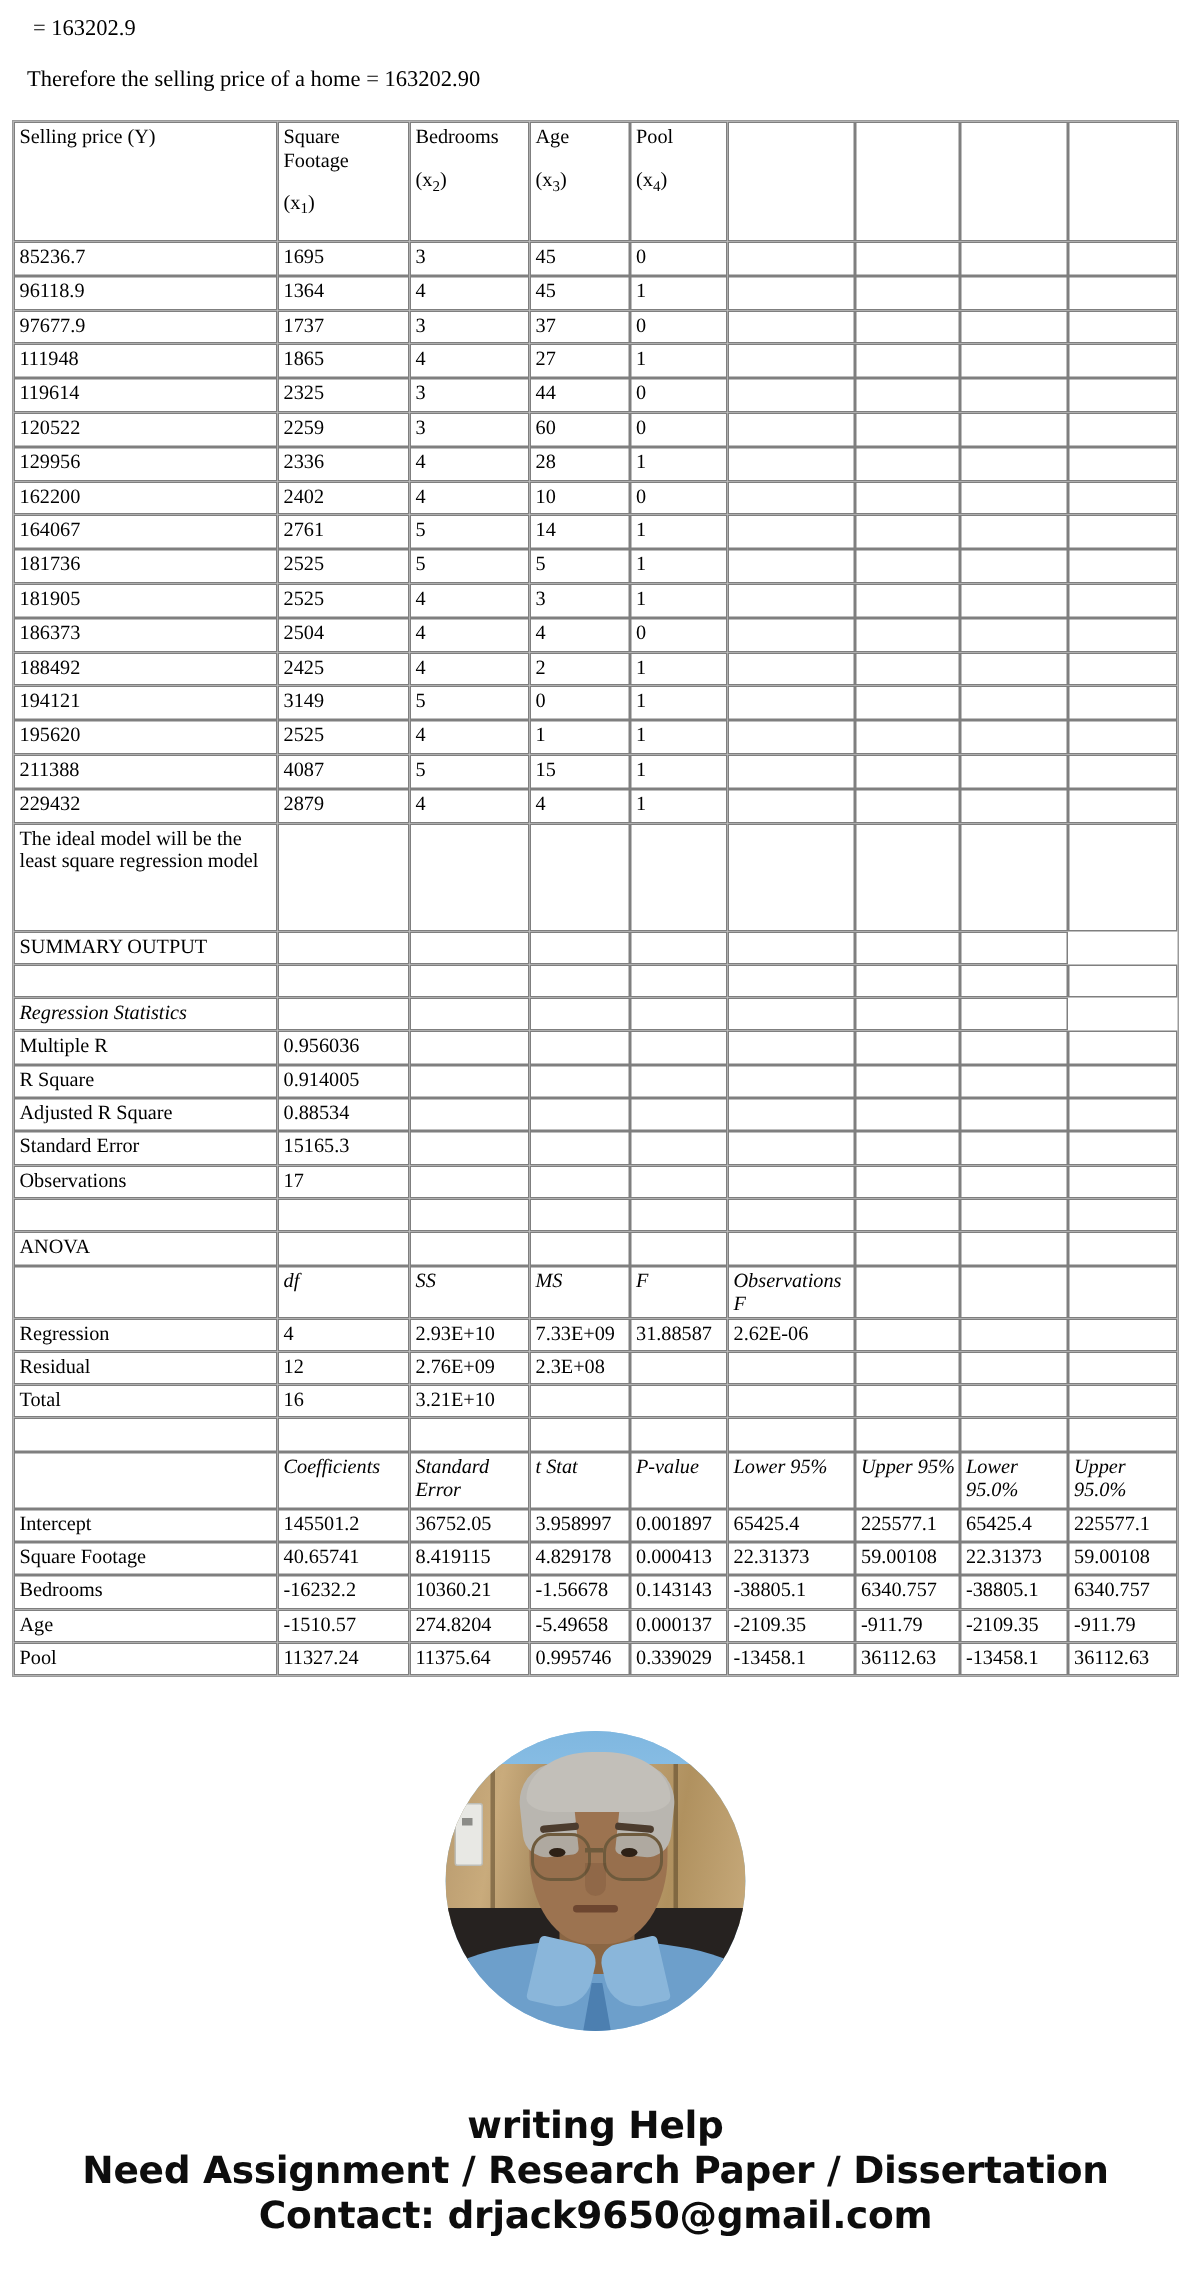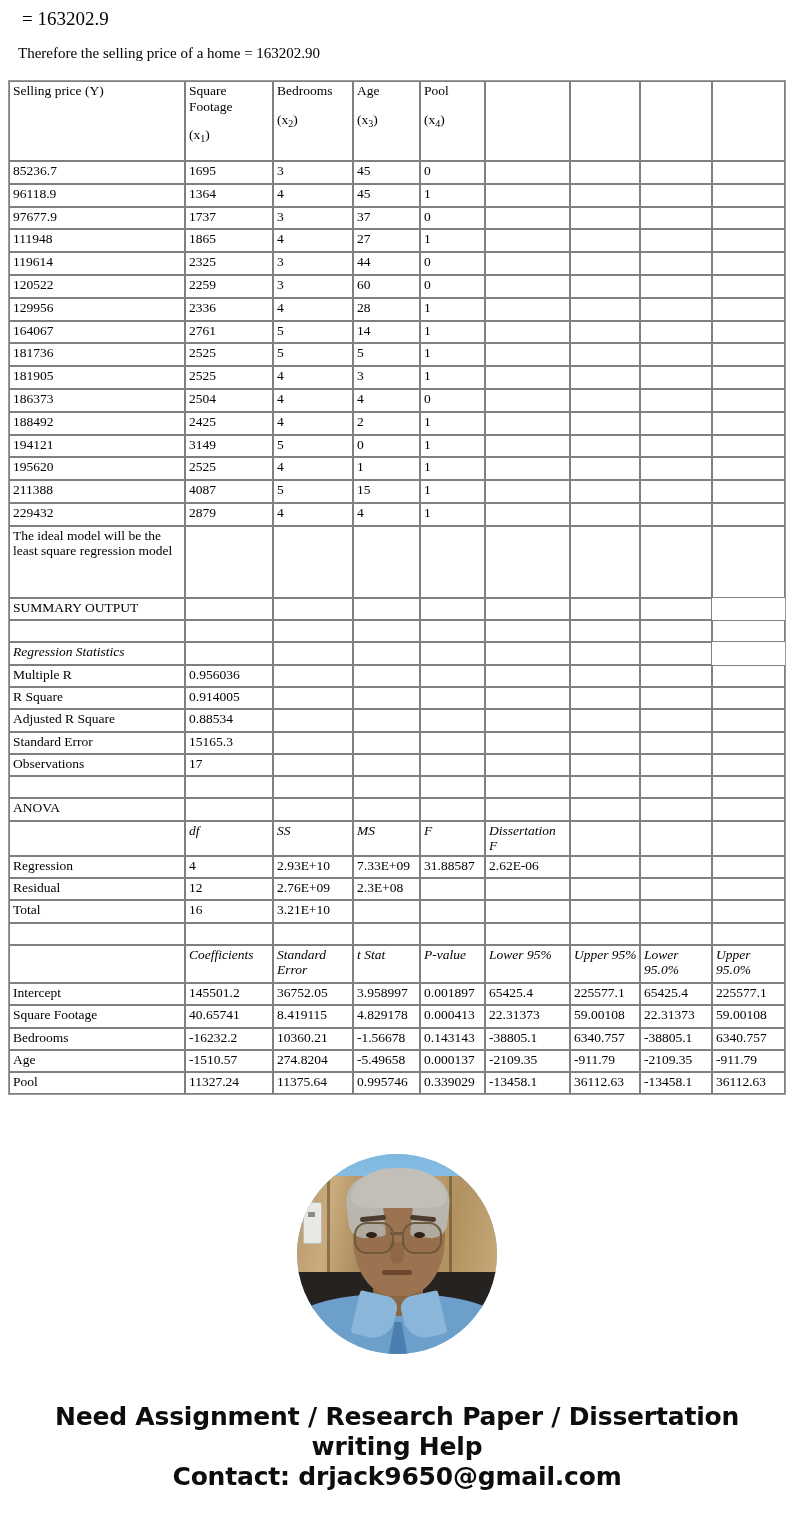--- a/index.html
+++ b/index.html
@@ -19,21 +19,21 @@
   .intro {
     position: absolute;
     left: 0;
     top: 0;
     width: 794px;
   }
   .intro-line1 {
     position: absolute;
     left: 22px;
     top: 10px;
-    font-size: 19px;
+    font-size: 15px;
     line-height: 18px;
     white-space: pre;
   }
   .intro-line2 {
     position: absolute;
     left: 8px;
     top: 44px;
     font-size: 15px;
     line-height: 18px;
     white-space: pre;
@@ -346,20 +346,31 @@
         <td>2336</td>
         <td>4</td>
         <td>28</td>
         <td>1</td>
         <td></td>
         <td></td>
         <td></td>
         <td></td>
       </tr>
       <tr class="r-data">
+        <td>162200</td>
+        <td>2402</td>
+        <td>4</td>
+        <td>10</td>
+        <td>0</td>
+        <td></td>
+        <td></td>
+        <td></td>
+        <td></td>
+      </tr>
+      <tr class="r-data">
         <td>164067</td>
         <td>2761</td>
         <td>5</td>
         <td>14</td>
         <td>1</td>
         <td></td>
         <td></td>
         <td></td>
         <td></td>
       </tr>
@@ -569,21 +580,21 @@
         <td></td>
         <td></td>
         <td></td>
       </tr>
       <tr class="r-anovahead">
         <td></td>
         <td class="ital">df</td>
         <td class="ital">SS</td>
         <td class="ital">MS</td>
         <td class="ital">F</td>
-        <td class="ital wrap">Dissertation F</td>
+        <td class="ital wrap">Observations F</td>
         <td></td>
         <td></td>
         <td></td>
       </tr>
       <tr class="r-std">
         <td>Regression</td>
         <td>4</td>
         <td>2.93E+10</td>
         <td>7.33E+09</td>
         <td>31.88587</td>
@@ -717,16 +728,16 @@
     <div class="ph-glassR"></div>
     <div class="ph-bridge"></div>
     <div class="ph-eyeL"></div>
     <div class="ph-eyeR"></div>
     <div class="ph-nose"></div>
     <div class="ph-mouth"></div>
   </div>
 </div>
 
 <div class="cta">
+  <span class="cta-line">writing Help</span>
   <span class="cta-line">Need Assignment / Research Paper / Dissertation</span>
-  <span class="cta-line">writing Help</span>
   <span class="cta-line">Contact: drjack9650@gmail.com</span>
 </div>
 
 </body></html>

